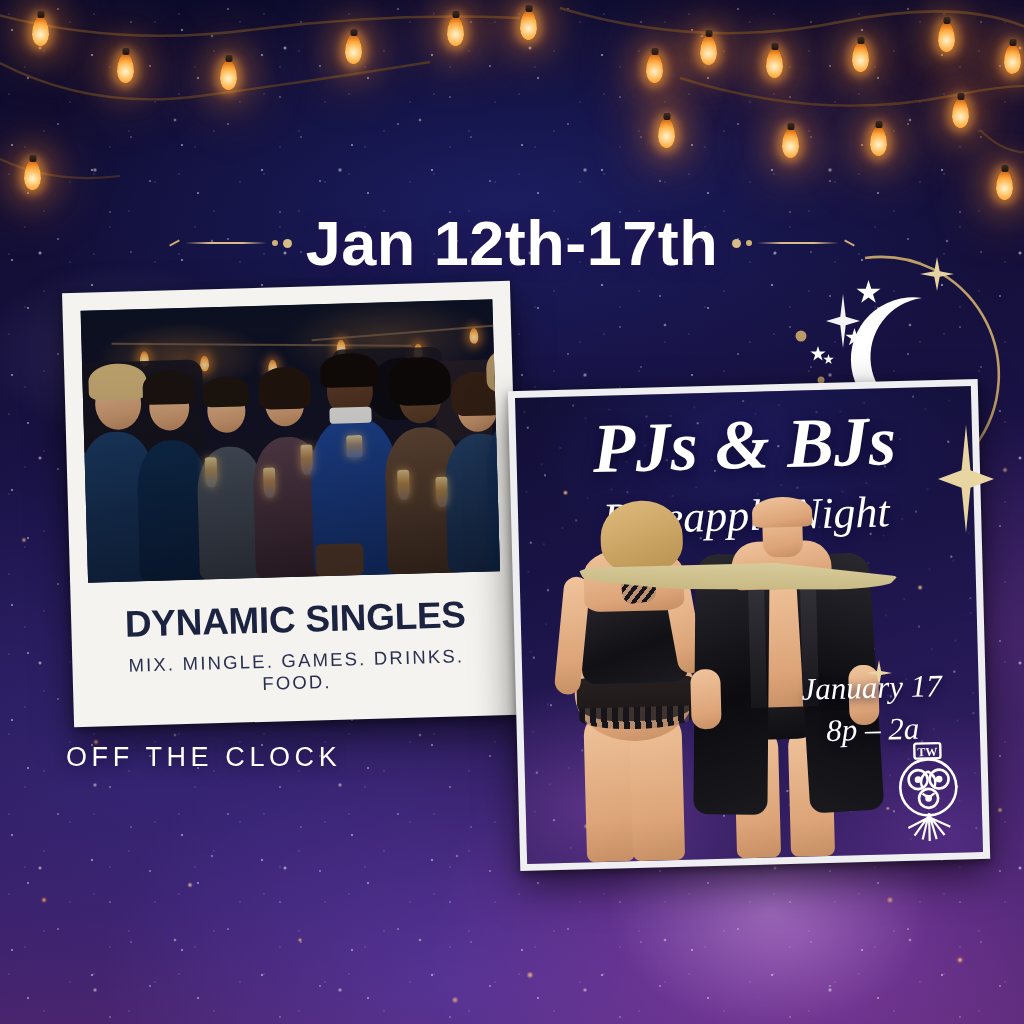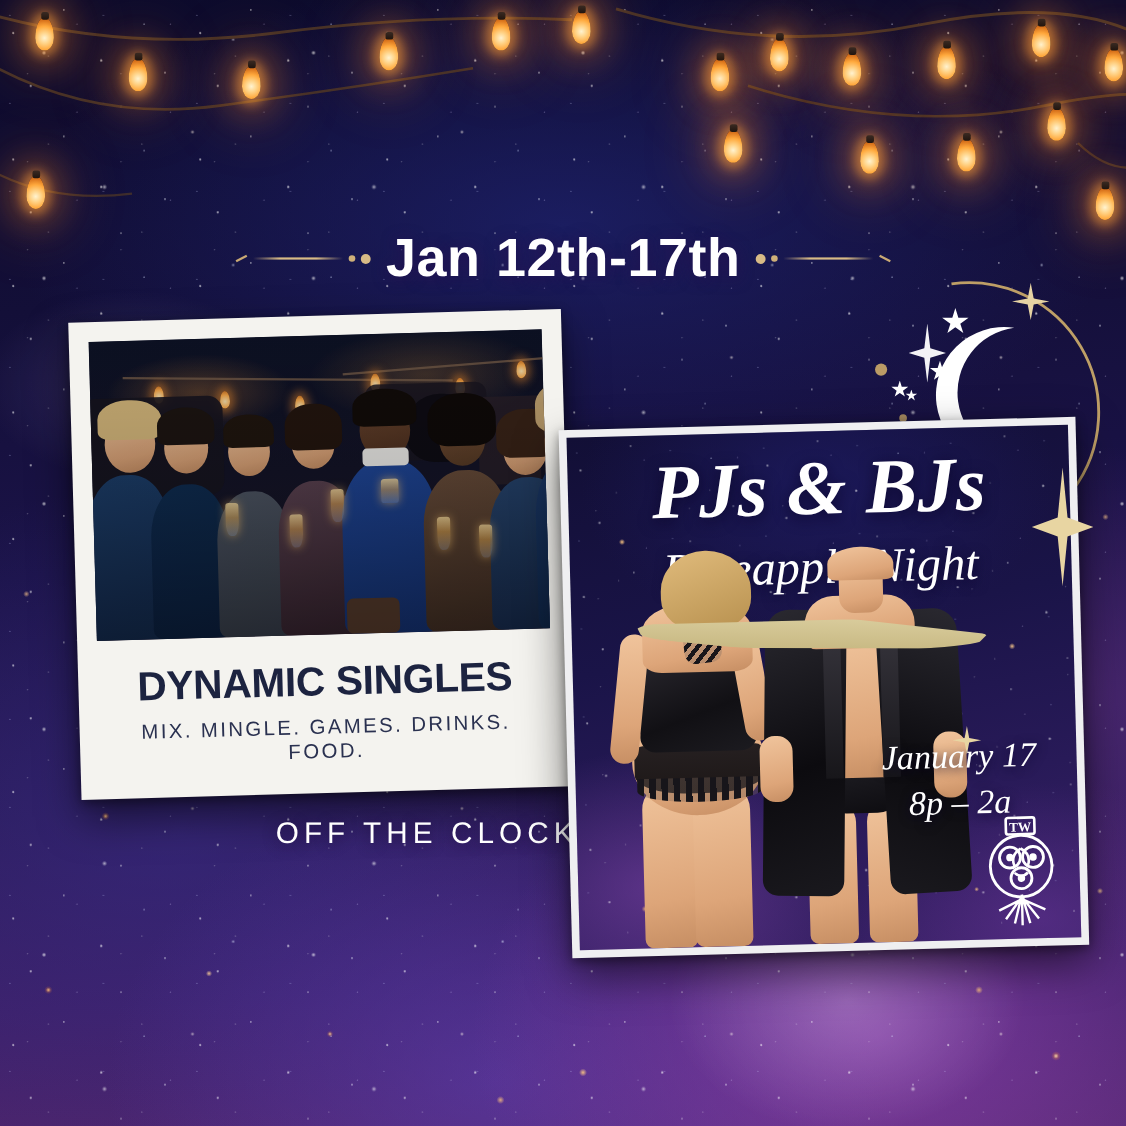--- a/index.html
+++ b/index.html
@@ -115,21 +115,21 @@
   }
   .headline .ital { font-style:italic; }
   .headline .rom  { font-style:normal; }
 
   .daterow {
     position:absolute; top:207px; left:0; width:1024px;
     display:flex; align-items:center; justify-content:center; gap:14px;
   }
   .daterow .dates {
     font-family:"Liberation Sans", sans-serif;
-    font-weight:bold; font-size:49px; color:#fff;
+    font-weight:bold; font-size:63px; color:#fff;
     letter-spacing:.5px;
     text-shadow:0 2px 14px rgba(40,16,80,.8);
     white-space:nowrap;
   }
   .orn { display:flex; align-items:center; gap:5px; opacity:.95; }
   .orn .dot { width:9px; height:9px; border-radius:50%; background:#e3c489; }
   .orn .dot.sm { width:6px; height:6px; background:#d9b97c; }
   .orn .bar {
     height:2px; width:82px;
     background:linear-gradient(90deg, rgba(227,196,137,0), #e3c489 30%, #e3c489 70%, rgba(227,196,137,0));
@@ -181,21 +181,21 @@
     color:#1c2340;
   }
   .pola-sub {
     margin-top:9px; text-align:center;
     font-family:"Liberation Sans", sans-serif;
     font-size:18.5px; letter-spacing:2.2px; color:#2a3150;
   }
 
   .venue {
     position:absolute; left:66px; top:740px; width:460px;
-    text-align:right; color:#fff;
+    text-align:left; color:#fff;
     font-family:"Liberation Sans", sans-serif;
     font-size:27px; letter-spacing:4.6px; line-height:1.33;
     text-shadow:0 2px 12px rgba(30,12,60,.85);
   }
 
   
   .moonwrap { position:absolute; left:770px; top:250px; width:250px; height:250px; }
 
   .spark4 { position:absolute; }
   .spark4 i {

